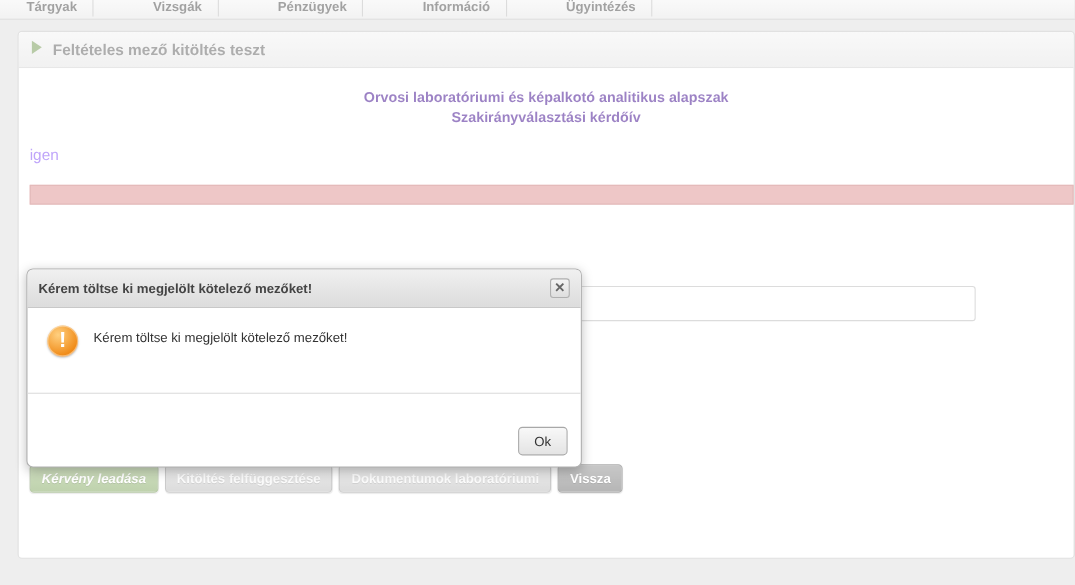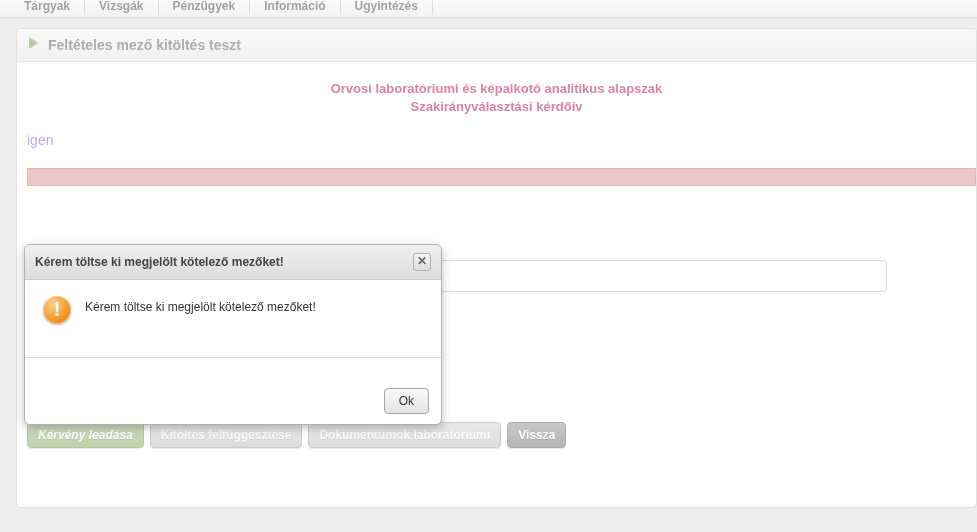--- a/index.html
+++ b/index.html
@@ -12,20 +12,21 @@
     overflow: hidden;
     position: relative;
   }
   .topnav {
     background: linear-gradient(to bottom, #f5f5f5, #e8e8e8);
     border-bottom: 1px solid #c8c8c8;
     height: 18px;
     display: flex;
     align-items: flex-start;
     padding-left: 10px;
+    gap: 40px;
   }
   .topnav-item {
     padding: 0 14px;
     height: 15px;
     line-height: 12px;
     color: #555;
     font-weight: bold;
     font-size: 12px;
     border-right: 1px solid #c0c0c0;
     cursor: pointer;
@@ -55,21 +56,21 @@
     border-left: 9px solid #7fa060;
   }
   .panel-title {
     color: #6a6a6a;
     font-weight: bold;
     font-size: 14px;
   }
   .panel-subheader {
     text-align: center;
     padding: 18px 0 10px 0;
-    color: #be185d;
+    color: #4c1d95;
     font-weight: bold;
     font-size: 13px;
     line-height: 1.4;
   }
   .field-label {
     color: #8b5cf6;
     padding: 6px 10px;
     font-size: 14px;
   }
   .error-bar {
@@ -131,21 +132,21 @@
   
   .overlay {
     position: absolute;
     inset: 0;
     background: rgba(255,255,255,0.45);
   }
   .dialog {
     position: absolute;
     left: 24px;
     top: 244px;
-    width: 418px;
+    width: 505px;
     background: #fff;
     border: 1px solid #b0b0b0;
     border-radius: 6px;
     box-shadow: 0 3px 10px rgba(0,0,0,0.25);
     overflow: hidden;
   }
   .dialog-titlebar {
     background: linear-gradient(to bottom, #f0f0f0, #dcdcdc);
     border-bottom: 1px solid #c8c8c8;
     padding: 8px 10px;

